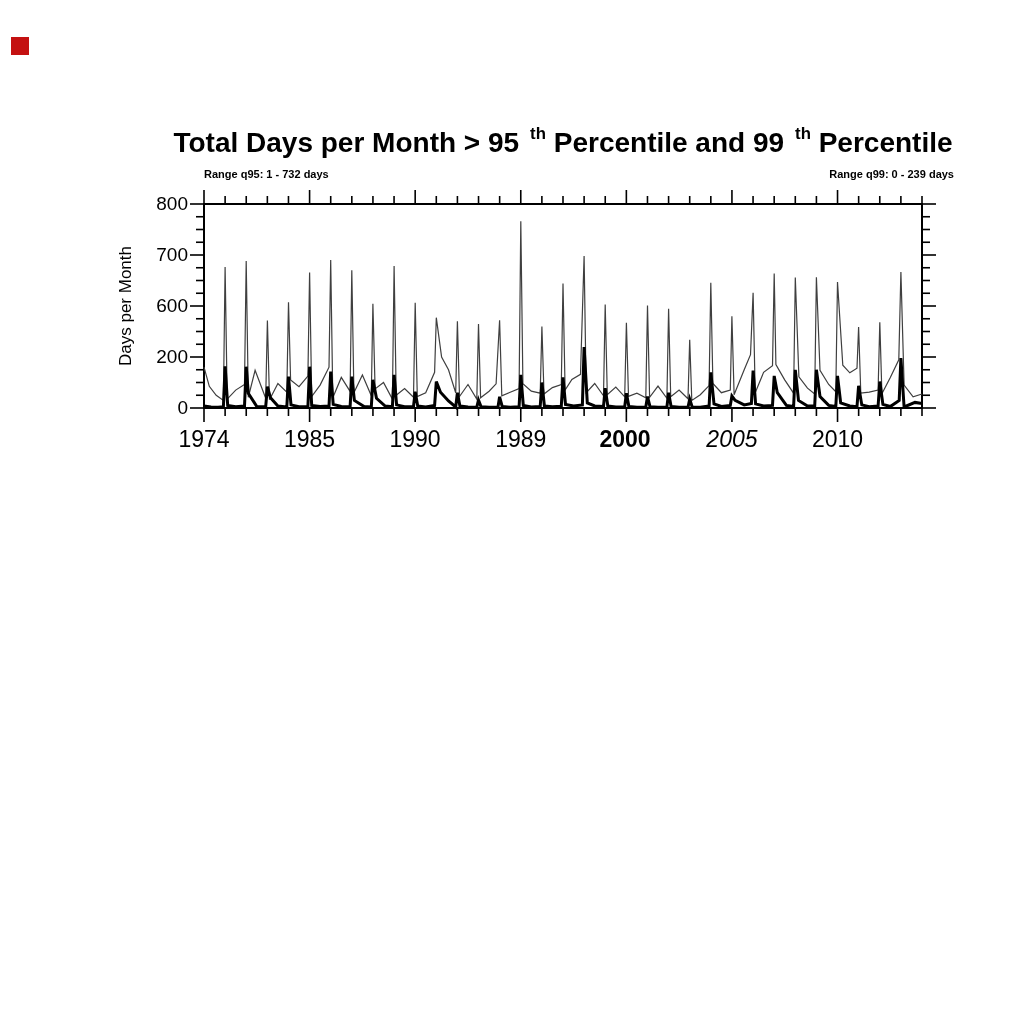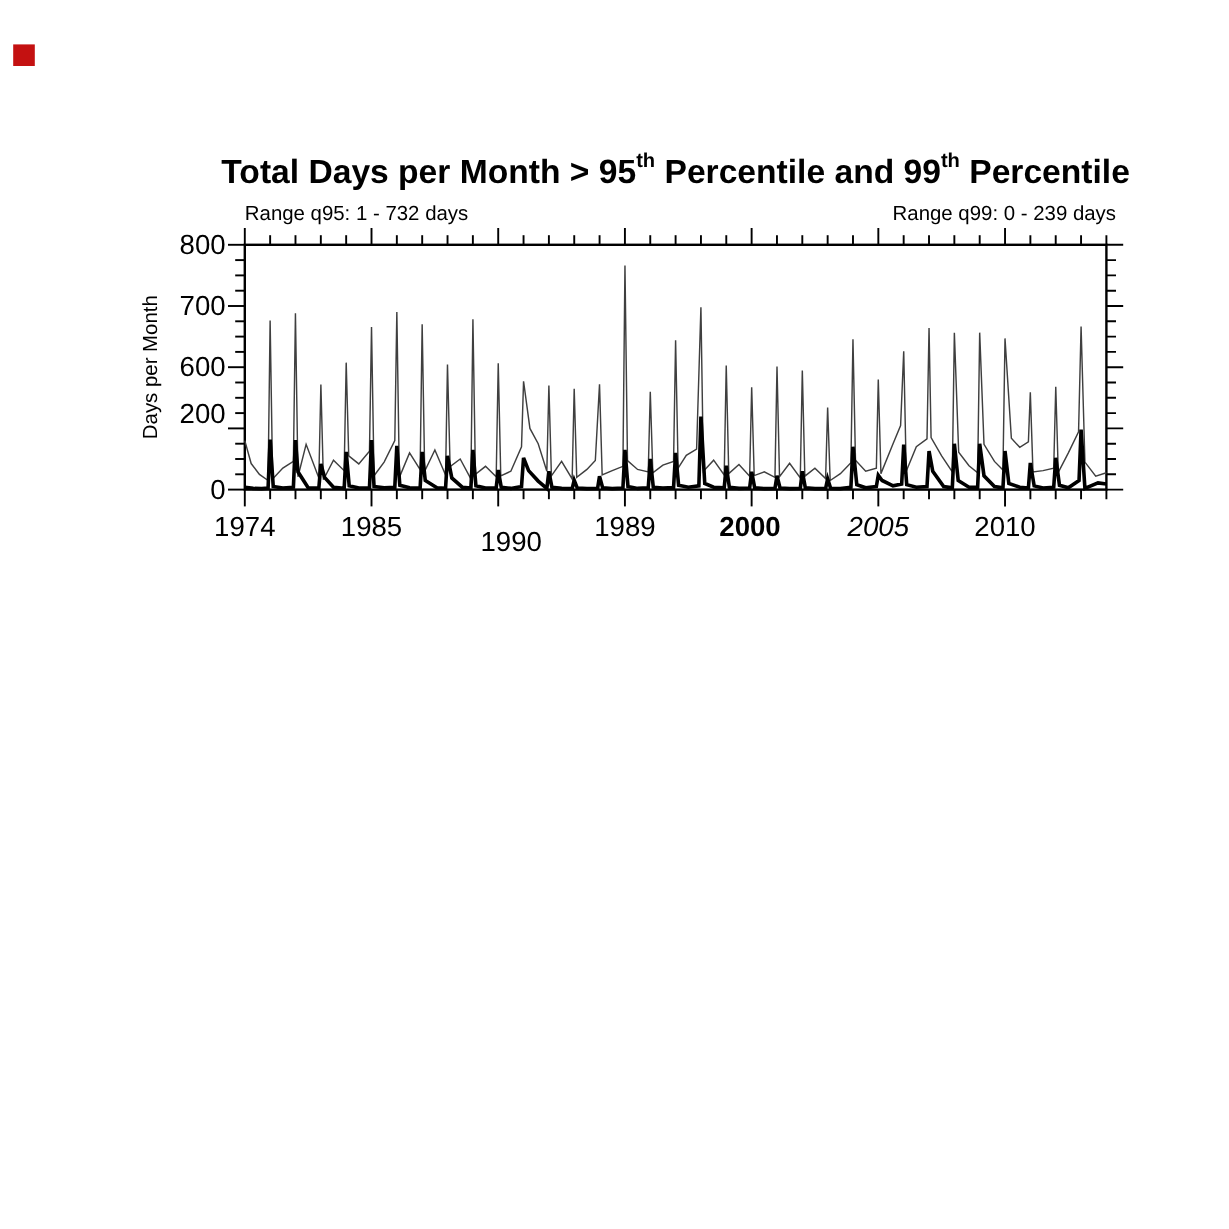--- a/index.html
+++ b/index.html
@@ -1,25 +1,25 @@
 <!DOCTYPE html>
 <html><head>
 <meta charset="utf-8">
 <style>
   html,body{margin:0;padding:0;background:#fff;}
   body{width:1024px;height:1024px;position:relative;font-family:"Liberation Sans",sans-serif;color:#000;overflow:hidden;}
   .red-marker{position:absolute;left:11px;top:37px;width:18px;height:18px;background:#c41111;}
   .chart-title{position:absolute;left:563px;top:127px;transform:translateX(-50%);font-size:28px;font-weight:bold;white-space:nowrap;letter-spacing:0px;}
-  .chart-title sup{font-size:60%;position:relative;top:-0.15em;vertical-align:super;}
-  .subtitle{position:absolute;top:168px;font-size:17px;white-space:nowrap;}
+  .chart-title sup{font-size:60%;position:relative;top:-0.15em;vertical-align:super;margin-left:11px;}
+  .subtitle{position:absolute;top:168px;font-size:11px;white-space:nowrap;font-weight:bold;}
   .subtitle.left{left:204px;}
-  .subtitle.right{right:94px;text-align:right;}
+  .subtitle.right{right:70px;text-align:right;}
   .ylabel{position:absolute;left:126px;top:306px;transform:translate(-50%,-50%) rotate(-90deg);font-size:17px;white-space:nowrap;}
   #plot{position:absolute;left:0;top:0;}
-  .ytick-label{position:absolute;font-size:23px;text-align:right;width:60px;transform:translateY(-50%);}
+  .ytick-label{position:absolute;font-size:19px;text-align:right;width:60px;transform:translateY(-50%);}
   .xtick-label{position:absolute;font-size:23px;top:426px;transform:translateX(-50%);white-space:nowrap;}
 </style>
 </head>
 <body>
 
 <div class="red-marker"></div>
 
 <div class="chart-title"><span>Total Days per Month &gt; 95</span><sup>th</sup><span> Percentile and 99</span><sup>th</sup><span> Percentile</span></div>
 
 <div class="subtitle left">Range q95: 1 - 732 days</div>
@@ -131,25 +131,25 @@
     <line x1="922" y1="216.75" x2="930" y2="216.75" stroke="#000000" stroke-width="1.6"></line>
     <line x1="204" y1="204" x2="190" y2="204" stroke="#000000" stroke-width="1.6"></line>
     <line x1="922" y1="204" x2="936" y2="204" stroke="#000000" stroke-width="1.6"></line>
     <rect x="204" y="204" width="718" height="204" fill="none" stroke="#000000" stroke-width="2"></rect>
     <polyline points="204.0,367.2 209.3,386.3 216.2,395.3 223.4,400.4 225.1,267.0 227.2,399.1 235.7,390.1 244.5,384.5 246.2,261.1 248.3,397.3 255.1,370.3 265.7,398.3 267.4,320.5 269.5,399.8 277.9,383.5 286.8,392.2 288.5,302.2 290.6,379.9 299.0,386.6 307.9,376.1 309.6,272.6 311.7,396.5 320.1,385.1 329.0,367.2 330.7,260.1 332.8,397.8 341.3,377.4 350.1,391.4 351.8,270.3 353.9,392.7 362.4,374.9 371.3,395.8 372.9,303.7 375.1,388.9 383.5,382.5 392.4,399.1 394.1,266.0 396.2,395.3 404.6,388.6 413.5,397.3 415.2,302.7 417.3,396.5 425.7,392.7 434.6,372.3 436.3,317.7 441.6,357.0 448.5,369.8 455.7,392.7 457.4,321.3 459.5,396.5 468.0,384.5 476.8,399.1 478.5,323.9 480.6,397.8 489.1,391.2 496.1,383.8 499.6,320.3 501.8,395.8 510.2,392.2 519.1,388.6 520.8,221.3 522.9,383.8 531.3,391.2 540.2,393.2 541.9,326.4 544.0,394.0 552.4,387.6 561.3,384.5 563.0,283.6 565.1,390.1 571.9,379.4 580.5,374.3 584.1,256.0 586.2,392.7 594.7,383.5 603.5,395.8 605.2,304.5 607.3,394.7 615.8,387.1 624.7,396.8 626.4,322.8 628.5,396.3 636.9,393.2 645.8,397.8 647.5,305.5 649.6,397.3 658.0,386.1 666.9,398.3 668.6,308.8 670.7,396.8 679.1,390.1 688.0,398.8 689.7,339.7 691.8,400.4 700.3,394.7 709.1,385.6 710.8,282.8 712.9,383.5 721.4,392.7 730.3,390.1 731.9,316.2 734.1,394.7 744.2,369.8 750.5,354.7 753.1,292.7 755.2,392.7 763.6,372.3 772.5,365.7 774.2,273.4 775.9,364.6 784.7,379.9 793.6,393.2 795.3,277.4 798.9,376.9 807.5,388.1 814.7,394.0 816.4,277.2 820.0,370.3 828.7,384.5 835.8,391.7 837.5,282.0 842.8,365.2 849.8,372.8 857.0,368.2 858.6,326.9 860.8,393.2 869.2,392.2 878.1,390.1 879.8,322.3 881.9,393.7 890.3,377.4 898.8,359.8 900.9,272.1 904.1,385.1 913.1,396.8 922.0,394.0" fill="none" stroke="#3f3f3f" stroke-width="1.2" stroke-linejoin="miter" stroke-linecap="butt"></polyline>
     <polyline points="204.0,406.0 211.0,407.0 218.1,407.2 223.4,406.7 225.1,366.4 227.7,405.4 235.7,406.7 244.5,406.0 246.2,366.7 248.3,393.2 256.8,406.5 265.7,406.7 267.4,386.6 270.5,397.8 277.9,406.0 286.8,407.0 288.5,376.6 291.0,404.9 299.0,406.7 307.9,406.5 309.6,366.7 311.7,405.4 320.1,406.5 329.0,406.0 330.7,371.5 333.2,404.4 341.3,406.5 350.1,406.7 351.8,376.6 354.4,400.4 364.1,406.5 371.3,407.0 372.9,379.9 376.5,398.3 385.2,406.0 392.4,406.7 394.1,374.9 396.6,404.9 404.6,406.7 413.5,406.5 415.2,391.7 417.7,406.0 425.7,407.0 434.6,405.4 436.3,381.5 440.5,392.2 448.5,400.9 455.7,407.0 457.4,392.7 459.9,406.0 468.0,407.0 476.8,407.2 478.5,400.1 481.1,406.7 489.1,407.2 498.0,407.0 499.6,396.8 502.2,406.5 510.2,407.2 519.1,406.7 520.8,374.9 523.3,405.4 531.3,407.0 540.2,406.5 541.9,382.5 544.4,406.0 552.4,406.7 561.3,406.2 563.0,377.4 565.5,404.4 573.6,406.0 582.4,404.9 584.1,347.1 587.3,402.9 594.7,406.0 603.5,406.5 605.2,388.1 607.8,406.0 615.8,407.0 624.7,406.7 626.4,393.2 628.9,406.5 636.9,407.2 645.8,407.0 647.5,396.5 650.0,406.7 658.0,407.2 666.9,407.0 668.6,392.7 671.1,406.5 679.1,407.2 688.0,407.2 689.7,399.1 692.2,407.0 700.3,407.2 709.1,406.0 710.8,372.3 714.0,403.9 721.4,406.5 730.3,405.4 731.9,396.0 735.1,400.4 744.2,404.9 751.4,403.4 753.1,370.5 755.6,403.9 763.6,406.0 772.5,405.4 774.2,375.9 777.3,392.7 786.4,405.4 793.6,406.5 795.3,369.8 798.5,400.4 807.5,406.0 814.7,406.0 816.4,369.8 820.0,396.5 828.7,405.4 835.8,406.5 837.5,375.9 840.7,402.9 849.8,406.0 857.0,406.7 858.6,385.8 861.8,404.9 869.2,406.7 878.1,406.0 879.8,381.5 882.9,404.4 890.3,406.5 899.2,400.4 900.9,358.0 904.1,407.0 915.0,402.4 922.0,403.4" fill="none" stroke="#000000" stroke-width="3" stroke-linejoin="miter" stroke-linecap="butt"></polyline>
   </svg>
 <div id="xticklabels">
     <div class="xtick-label" style="left: 204px;">1974</div>
     <div class="xtick-label" style="left: 309.588px; text-align: center;">1985</div>
-    <div class="xtick-label" style="left: 426px; margin-top: 12px;">1990</div>
+    <div class="xtick-label" style="left: 415px;">1990</div>
     <div class="xtick-label" style="left: 520.765px;">1989</div>
     <div class="xtick-label" style="left: 625px; font-weight: bold;">2000</div>
     <div class="xtick-label" style="left: 731.941px; font-style: italic;">2005</div>
     <div class="xtick-label" style="left: 837.529px;">2010</div>
   </div>
 <div id="yticklabels">
     <div class="ytick-label" style="left: 128px; top: 408px;">0</div>
-    <div class="ytick-label" style="left: 128px; top: 345px;">200</div>
+    <div class="ytick-label" style="left: 128px; top: 357px;">200</div>
     <div class="ytick-label" style="left: 128px; top: 306px;">600</div>
     <div class="ytick-label" style="left: 128px; top: 255px;">700</div>
     <div class="ytick-label" style="left: 128px; top: 204px;">800</div>
   </div>
 
 </body></html>

